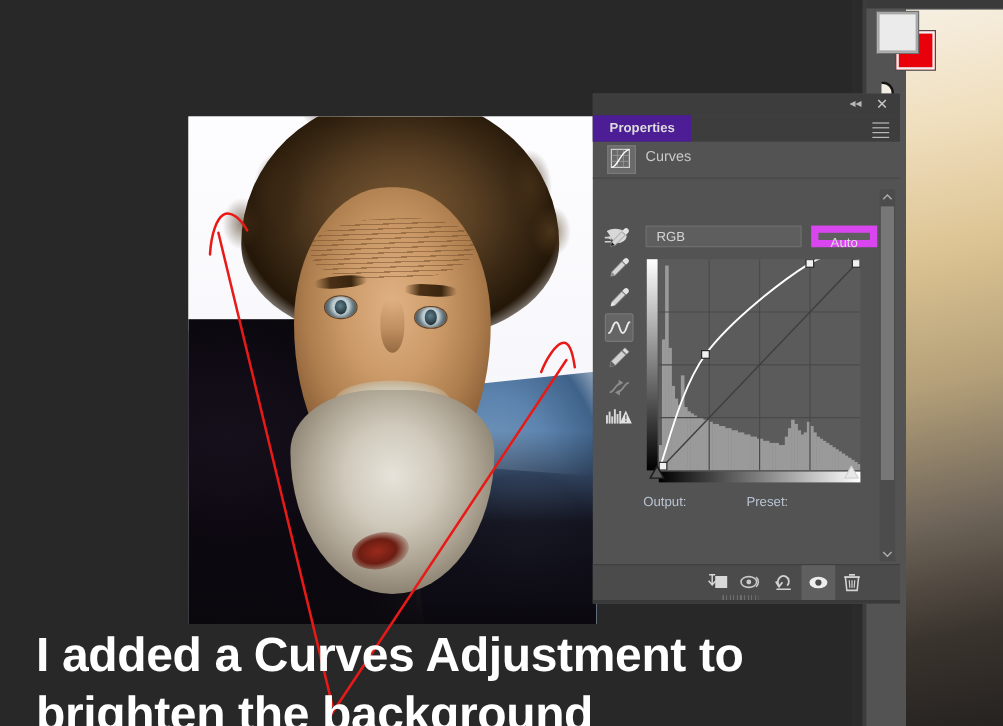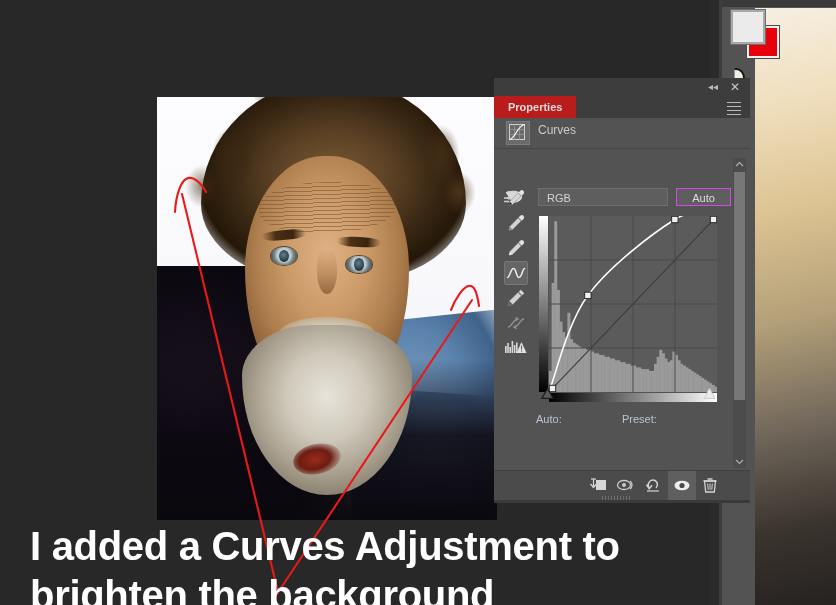--- a/index.html
+++ b/index.html
@@ -133,40 +133,40 @@
   #props-panel{
     position:absolute;left:494px;top:78px;width:256px;height:425px;
     background:#535353;color:#c8c8c8;font-size:11px;
   }
   #props-titlebar{position:absolute;left:0;top:0;width:256px;height:18px;background:#3d3d3d;}
   #collapse-icon{position:absolute;right:30px;top:3px;width:14px;height:12px;color:#b8b8b8;font-size:10px;line-height:12px;text-align:center;}
   #close-icon{position:absolute;right:8px;top:2px;width:14px;height:14px;color:#c9c9c9;font-size:12px;line-height:14px;text-align:center;}
 
   #props-tabstrip{position:absolute;left:0;top:18px;width:256px;height:22px;background:#3d3d3d;}
   #tab-properties{position:absolute;left:0;top:0;height:22px;padding:0 14px;
-    background:#b91c1c;color:#dcdcdc;font-size:11px;line-height:22px;font-weight:bold;}
+    background:#4c1d95;color:#dcdcdc;font-size:11px;line-height:22px;font-weight:bold;}
   #panel-menu-icon{position:absolute;right:9px;top:6px;width:14px;height:10px;}
   #panel-menu-icon i{display:block;height:1px;background:#b9b9b9;margin-bottom:3px;}
 
   #props-header{position:absolute;left:0;top:40px;width:256px;height:28px;}
   #curves-badge{position:absolute;left:12px;top:3px;width:22px;height:22px;background:#6a6a6a;border:1px solid #7b7b7b;}
   #props-title{position:absolute;left:44px;top:5px;font-size:12px;color:#c9c9c9;}
   #props-divider{position:absolute;left:0;top:70px;width:256px;height:1px;background:#464646;}
 
   .row-preset{position:absolute;left:0;top:86px;width:256px;height:18px;}
   #preset-label{position:absolute;left:8px;top:2px;color:#b9b9b9;font-size:11px;}
   #preset-select{position:absolute;left:45px;top:0;width:186px;height:17px;
     background:#5e5e5e;border:1px solid #6d6d6d;color:#d4d4d4;font-size:11px;line-height:17px;padding-left:7px;box-sizing:border-box;}
 
   .row-channel{position:absolute;left:0;top:110px;width:256px;height:22px;}
   #target-adjust-icon{position:absolute;left:9px;top:1px;width:22px;height:18px;}
   #channel-select{position:absolute;left:44px;top:0;width:130px;height:18px;
     background:#5e5e5e;border:1px solid #6d6d6d;color:#d4d4d4;font-size:11px;line-height:18px;padding-left:8px;box-sizing:border-box;}
   #auto-button{position:absolute;left:182px;top:0;width:55px;height:18px;
-    background:#5e5e5e;border:1px solid #d946ef;color:#dcdcdc;font-size:11px;line-height:18px;text-align:center;box-sizing:border-box;}
+    background:#5e5e5e;border:6px solid #d946ef;color:#dcdcdc;font-size:11px;line-height:18px;text-align:center;box-sizing:border-box;}
 
   
   #tool-column{position:absolute;left:504px;top:186px;width:24px;}
   .tool{width:24px;height:24px;position:relative;margin-bottom:1px;}
   .tool.active{background:#656565;border:1px solid #777;border-radius:2px;box-sizing:border-box;}
 
   
   #graph-wrap{position:absolute;left:539px;top:216px;width:178px;height:176px;}
   #gradient-strip-v{position:absolute;left:0;top:0;width:9px;height:176px;
     background:linear-gradient(0deg,#000 0%,#fff 100%);}
@@ -459,21 +459,21 @@
   <div id="sliders">
     <svg class="tri" style="left:2px;top:0" viewBox="0 0 13 11">
       <path d="M6.5 0.5 L12.2 10.5 L0.8 10.5 Z" fill="#5b5b5b" stroke="#1d1d1d" stroke-width="1.3"></path>
     </svg>
     <svg class="tri" style="left:164px;top:0" viewBox="0 0 13 11">
       <path d="M6.5 0.5 L12.2 10.5 L0.8 10.5 Z" fill="#e9e9e9" stroke="#d0d0d0" stroke-width="1"></path>
     </svg>
   </div>
 
   <div id="io-labels">
-    <span id="input-label">Auto:</span>
+    <span id="input-label">Output:</span>
     <span id="output-label">Preset:</span>
   </div>
 
   <div id="panel-scroll"></div>
   <div id="scroll-up">
     <svg width="13" height="13" viewBox="0 0 13 13">
         <path d="M3 8 L6.5 4.5 L10 8" fill="none" stroke="#adadad" stroke-width="1.2"></path>
       </svg>
   </div>
   <div id="scroll-thumb"></div>

